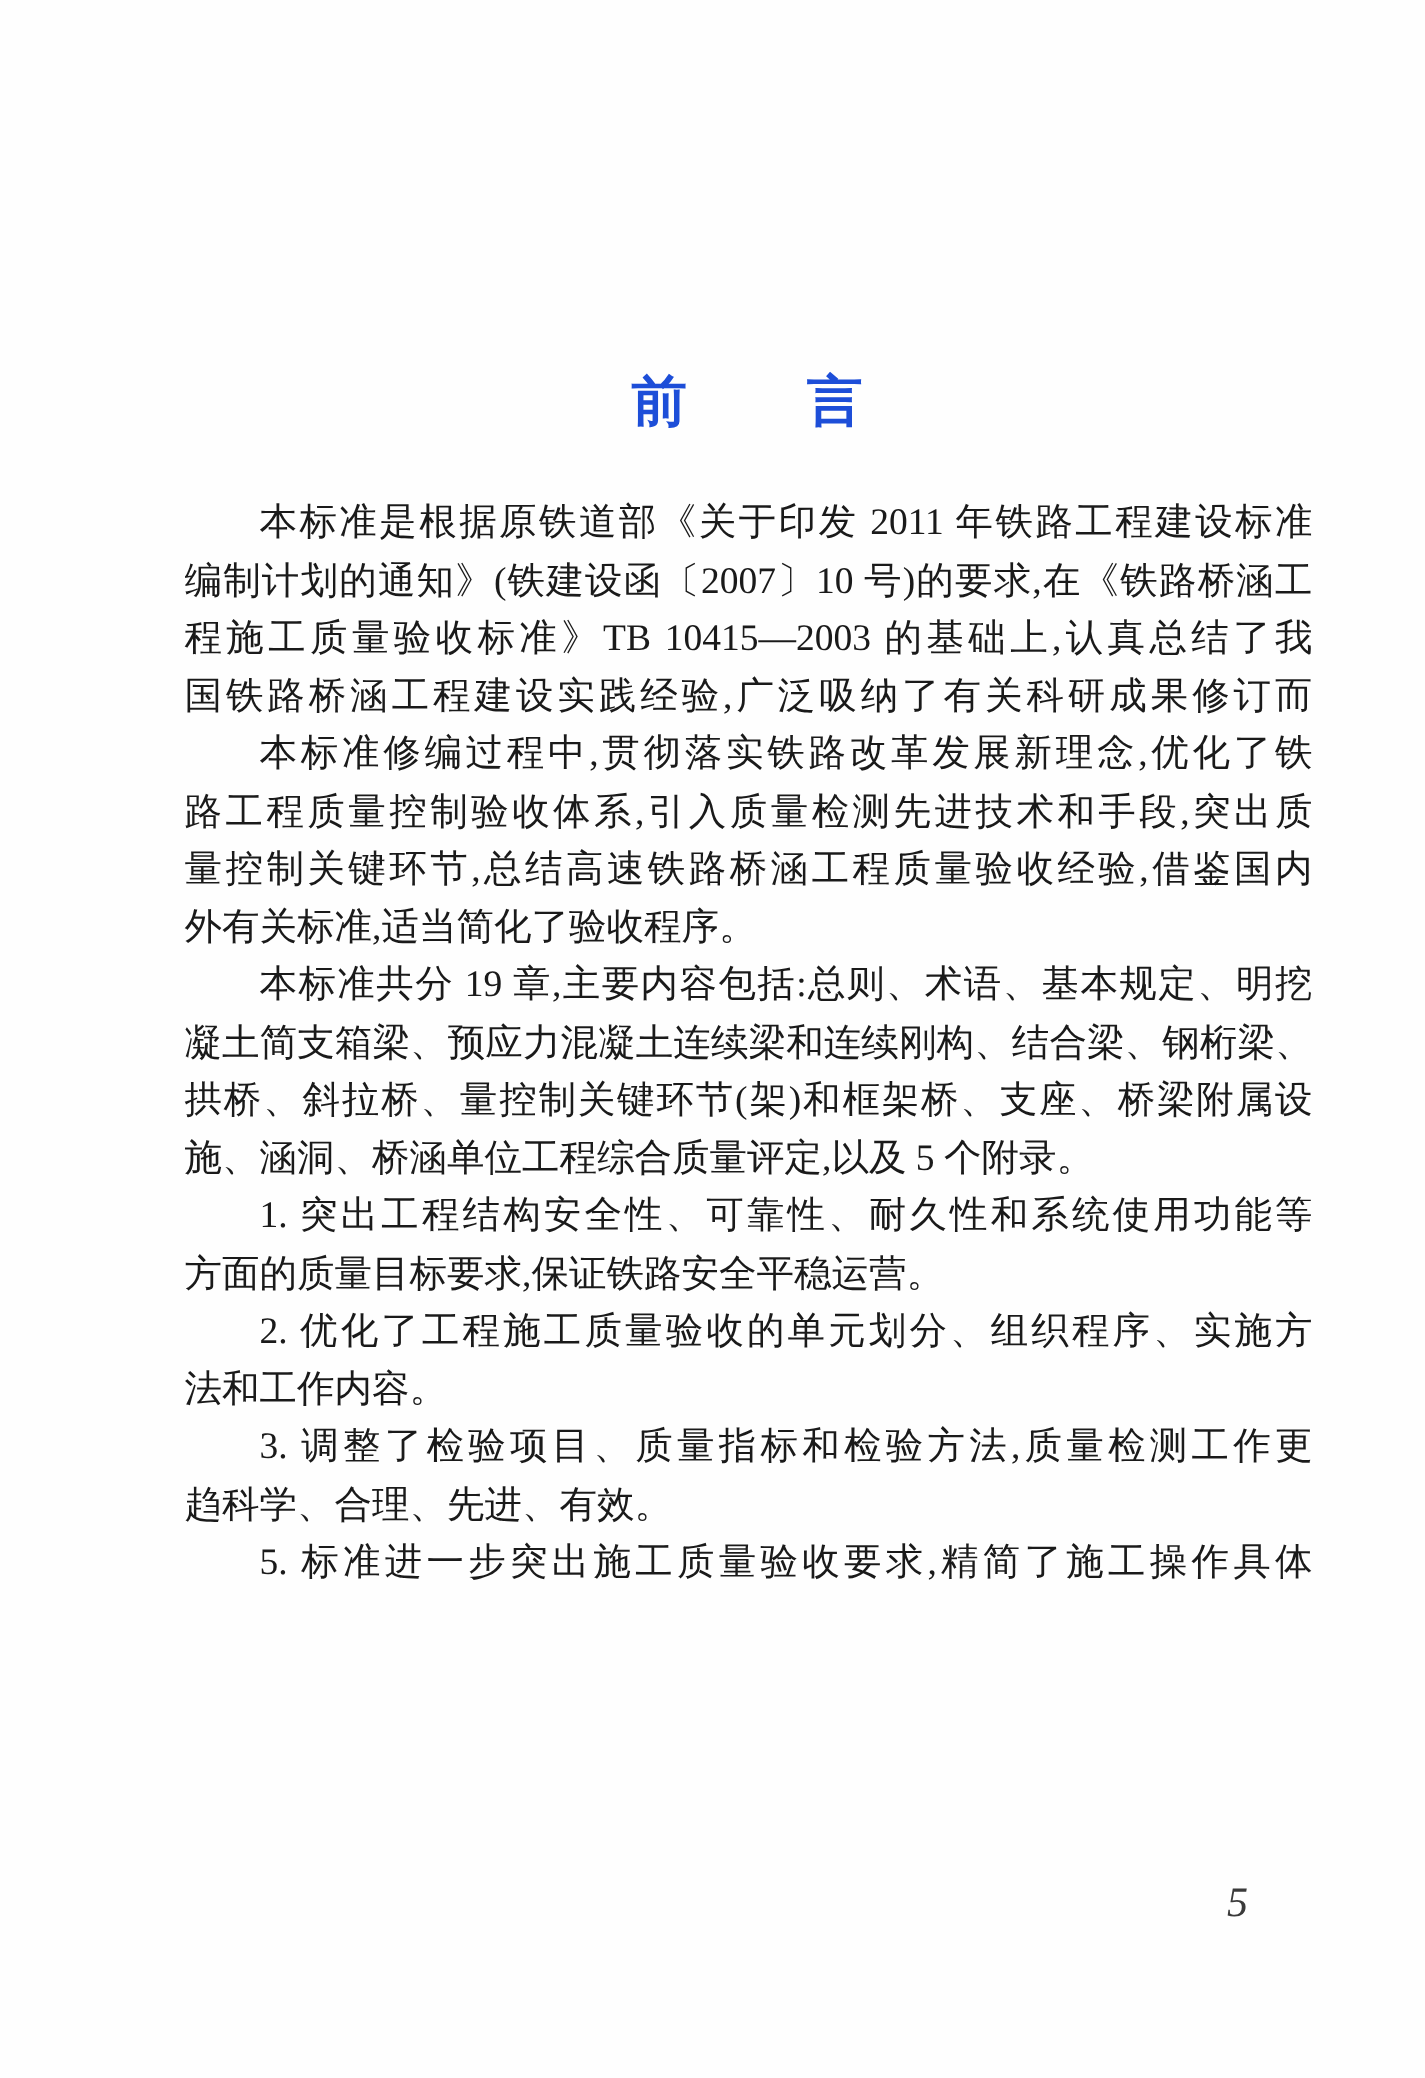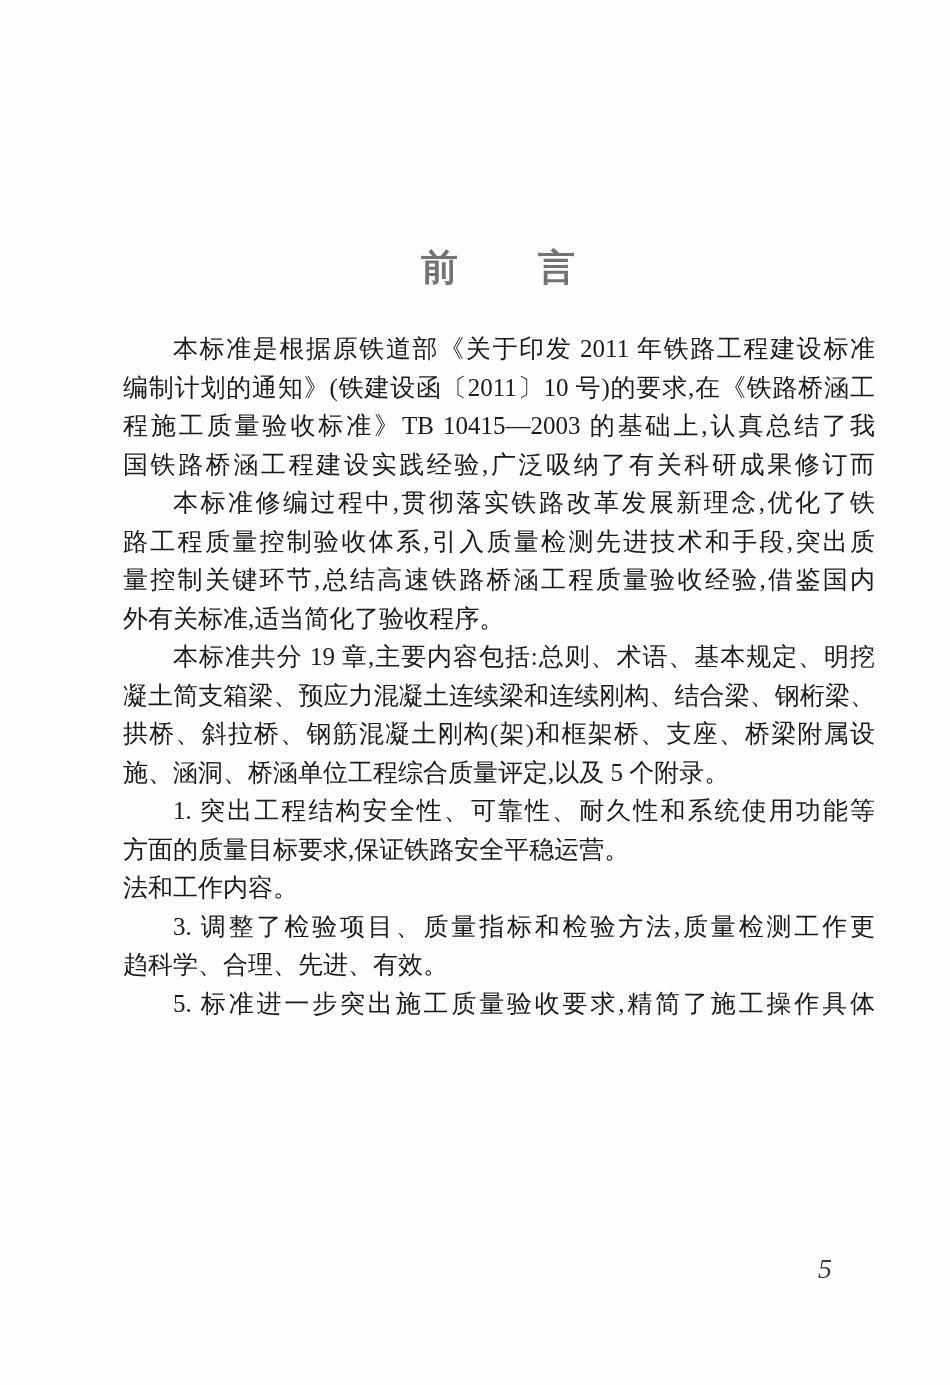--- a/index.html
+++ b/index.html
@@ -19,21 +19,21 @@
   .title {
     position: absolute;
     top: 243px;
     left: 123px;
     width: 752px;
     margin: 0;
     text-align: center;
     font-size: 37px;
     font-weight: 700;
     letter-spacing: 2px;
-    color: #737373;
+    color: #1d4ed8;
   }
   .body-text {
     position: absolute;
     top: 330px;
     left: 123px;
     width: 752px;
     font-size: 25px;
     line-height: 38.5px;
     color: #1a1a1a;
   }
@@ -68,46 +68,47 @@
 <body>
 
 <div class="page">
 
   <h1 class="title">前　　言</h1>
 
   <div class="body-text">
 
     <p class="para">
       <span class="line indent">本标准是根据原铁道部《关于印发 2011 年铁路工程建设标准</span>
-      <span class="line">编制计划的通知》(铁建设函〔2011〕10 号)的要求,在《铁路桥涵工</span>
+      <span class="line">编制计划的通知》(铁建设函〔2007〕10 号)的要求,在《铁路桥涵工</span>
       <span class="line">程施工质量验收标准》TB 10415—2003 的基础上,认真总结了我</span>
       <span class="line">国铁路桥涵工程建设实践经验,广泛吸纳了有关科研成果修订而</span>
     </p>
 
     <p class="para">
       <span class="line indent">本标准修编过程中,贯彻落实铁路改革发展新理念,优化了铁</span>
       <span class="line">路工程质量控制验收体系,引入质量检测先进技术和手段,突出质</span>
       <span class="line">量控制关键环节,总结高速铁路桥涵工程质量验收经验,借鉴国内</span>
       <span class="line flush">外有关标准,适当简化了验收程序。</span>
     </p>
 
     <p class="para">
       <span class="line indent">本标准共分 19 章,主要内容包括:总则、术语、基本规定、明挖</span>
       <span class="line">凝土简支箱梁、预应力混凝土连续梁和连续刚构、结合梁、钢桁梁、</span>
-      <span class="line">拱桥、斜拉桥、钢筋混凝土刚构(架)和框架桥、支座、桥梁附属设</span>
+      <span class="line">拱桥、斜拉桥、量控制关键环节(架)和框架桥、支座、桥梁附属设</span>
       <span class="line flush">施、涵洞、桥涵单位工程综合质量评定,以及 5 个附录。</span>
     </p>
 
 
     <p class="para">
       <span class="line indent">1. 突出工程结构安全性、可靠性、耐久性和系统使用功能等</span>
       <span class="line flush">方面的质量目标要求,保证铁路安全平稳运营。</span>
     </p>
 
     <p class="para">
+      <span class="line indent">2. 优化了工程施工质量验收的单元划分、组织程序、实施方</span>
       <span class="line flush">法和工作内容。</span>
     </p>
 
     <p class="para">
       <span class="line indent">3. 调整了检验项目、质量指标和检验方法,质量检测工作更</span>
       <span class="line flush">趋科学、合理、先进、有效。</span>
     </p>
 
 
     <p class="para">

